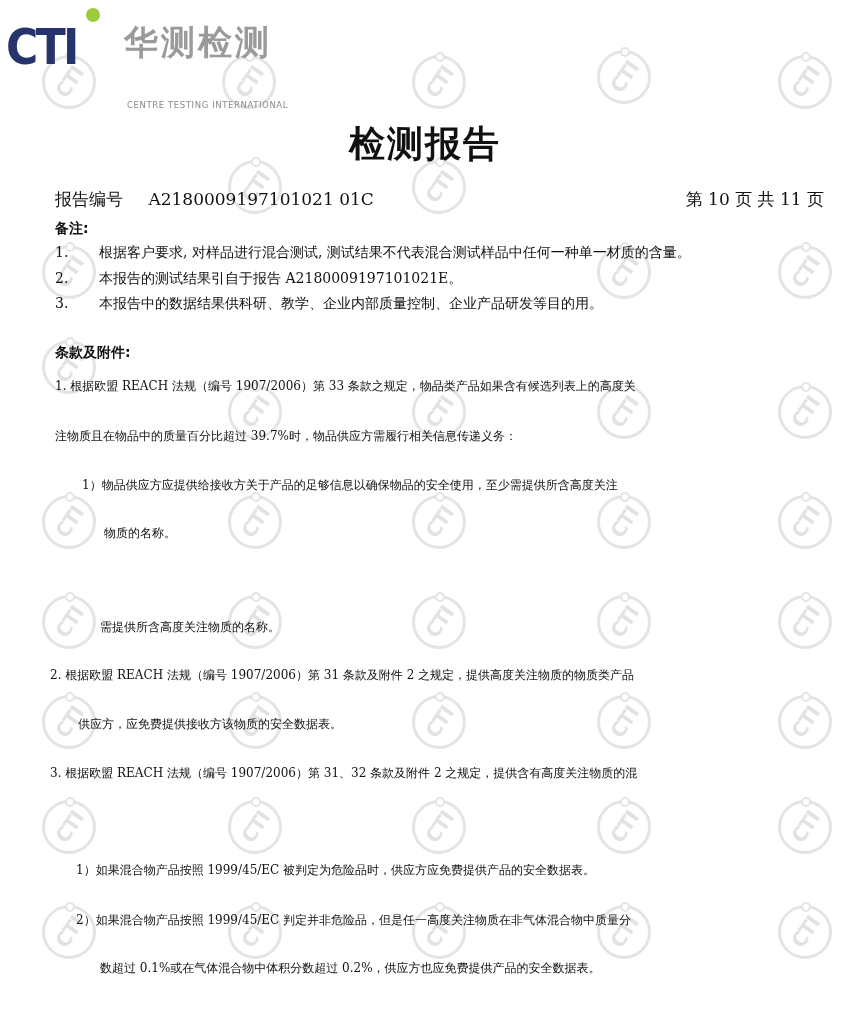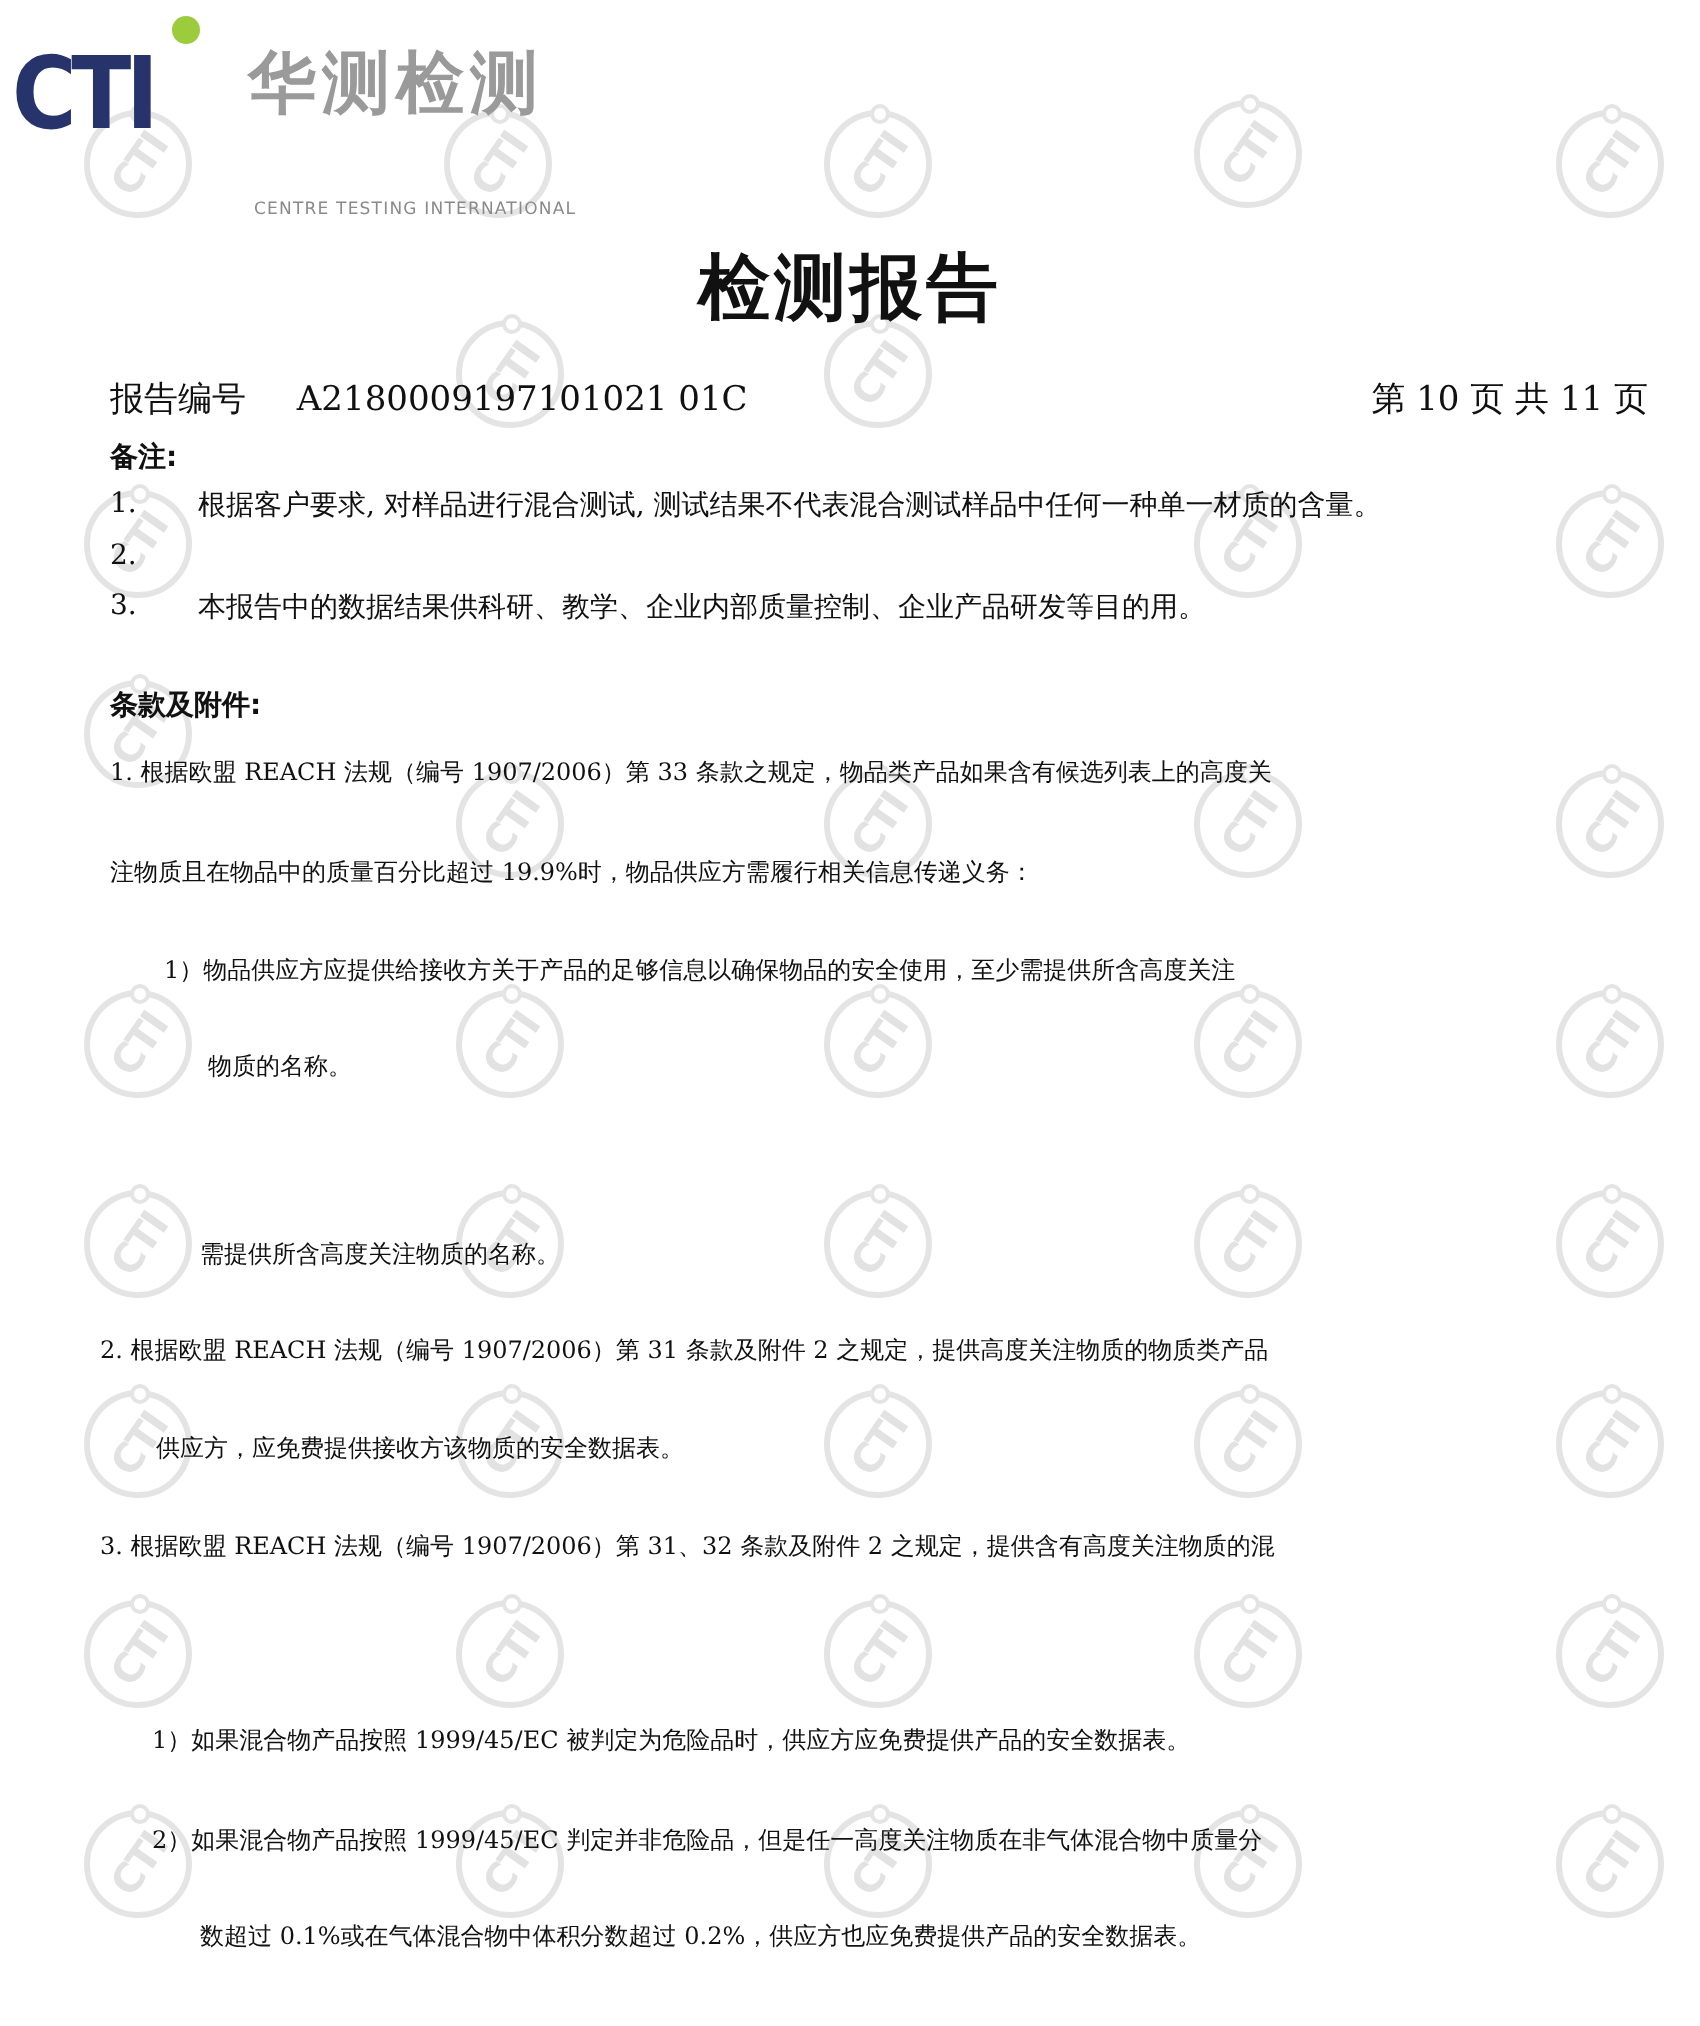--- a/index.html
+++ b/index.html
@@ -211,30 +211,31 @@
     <div>第 10 页    共 11 页</div>
   </div>
 
   <div class="section-heading" style="top:220px">备注:</div>
   <div class="note" style="top:244px">
     <span class="num">1.</span>
     <span>根据客户要求, 对样品进行混合测试, 测试结果不代表混合测试样品中任何一种单一材质的含量。</span>
   </div>
   <div class="note" style="top:270px">
     <span class="num">2.</span>
+    <span>本报告的测试结果引自于报告 A2180009197101021E。</span>
   </div>
   <div class="note" style="top:295px">
     <span class="num">3.</span>
     <span>本报告中的数据结果供科研、教学、企业内部质量控制、企业产品研发等目的用。</span>
   </div>
 
   <div class="section-heading" style="top:344px">条款及附件:</div>
 
   <div class="para" style="left:55px;top:378px">1. 根据欧盟 REACH 法规（编号 1907/2006）第 33 条款之规定，物品类产品如果含有候选列表上的高度关</div>
-  <div class="para" style="left:55px;top:428px">注物质且在物品中的质量百分比超过 19.9%时，物品供应方需履行相关信息传递义务：</div>
+  <div class="para" style="left:55px;top:428px">注物质且在物品中的质量百分比超过 39.7%时，物品供应方需履行相关信息传递义务：</div>
   <div class="para" style="left:82px;top:477px">1）物品供应方应提供给接收方关于产品的足够信息以确保物品的安全使用，至少需提供所含高度关注</div>
   <div class="para" style="left:104px;top:525px">物质的名称。</div>
   <div class="para" style="left:100px;top:619px">需提供所含高度关注物质的名称。</div>
   <div class="para" style="left:50px;top:667px">2. 根据欧盟 REACH 法规（编号 1907/2006）第 31 条款及附件 2 之规定，提供高度关注物质的物质类产品</div>
   <div class="para" style="left:78px;top:716px">供应方，应免费提供接收方该物质的安全数据表。</div>
   <div class="para" style="left:50px;top:765px">3. 根据欧盟 REACH 法规（编号 1907/2006）第 31、32 条款及附件 2 之规定，提供含有高度关注物质的混</div>
   <div class="para" style="left:76px;top:862px">1）如果混合物产品按照 1999/45/EC 被判定为危险品时，供应方应免费提供产品的安全数据表。</div>
   <div class="para" style="left:76px;top:912px">2）如果混合物产品按照 1999/45/EC 判定并非危险品，但是任一高度关注物质在非气体混合物中质量分</div>
   <div class="para" style="left:100px;top:960px">数超过 0.1%或在气体混合物中体积分数超过 0.2%，供应方也应免费提供产品的安全数据表。</div>
 </div>

